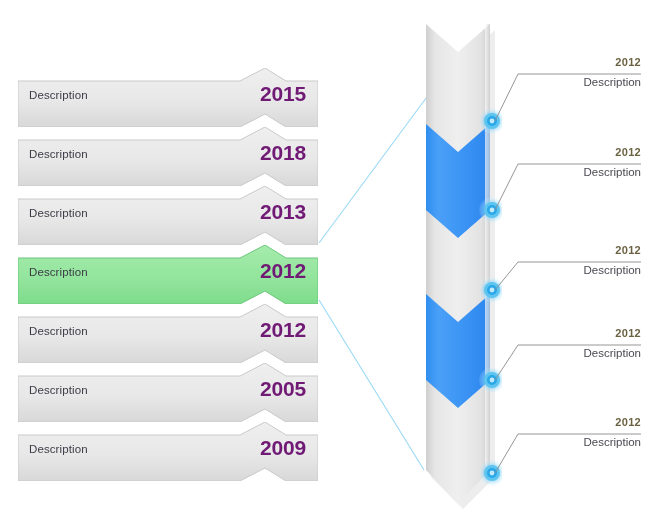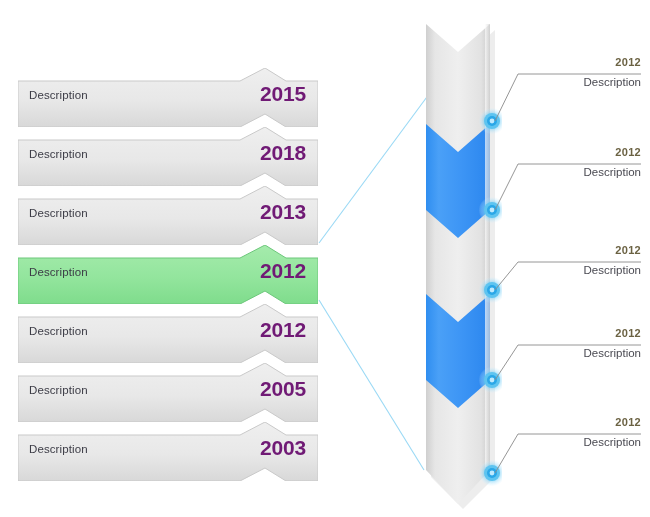--- a/index.html
+++ b/index.html
@@ -170,21 +170,21 @@
           <defs>
             <linearGradient id="rg6" x1="0" y1="0" x2="0" y2="1">
               <stop offset="0%" stop-color="#efefef"></stop>
               <stop offset="55%" stop-color="#e8e8e8"></stop>
               <stop offset="100%" stop-color="#d8d8d8"></stop>
             </linearGradient>
           </defs>
           <path d="M0,13 L222,13 L247,0 L268,13 L300,13 L300,59 L268,59 L247,46 L222,59 L0,59 Z" fill="url(#rg6)" stroke="#c9c9c9" stroke-width="1"></path>
         </svg>
         <span class="desc">Description</span>
-        <span class="year">2003</span>
+        <span class="year">2009</span>
       </div>
     </div>
 
   <svg id="connectors" viewBox="0 0 650 517" width="650" height="517">
     <line x1="319" y1="243" x2="452" y2="63" stroke="#9ad9f5" stroke-width="1.1"></line>
     <line x1="319" y1="300" x2="424" y2="470" stroke="#9ad9f5" stroke-width="1.1"></line>
   </svg>
 
   <div id="ribbon-wrap">
     <svg width="90" height="495" viewBox="0 0 90 495">

